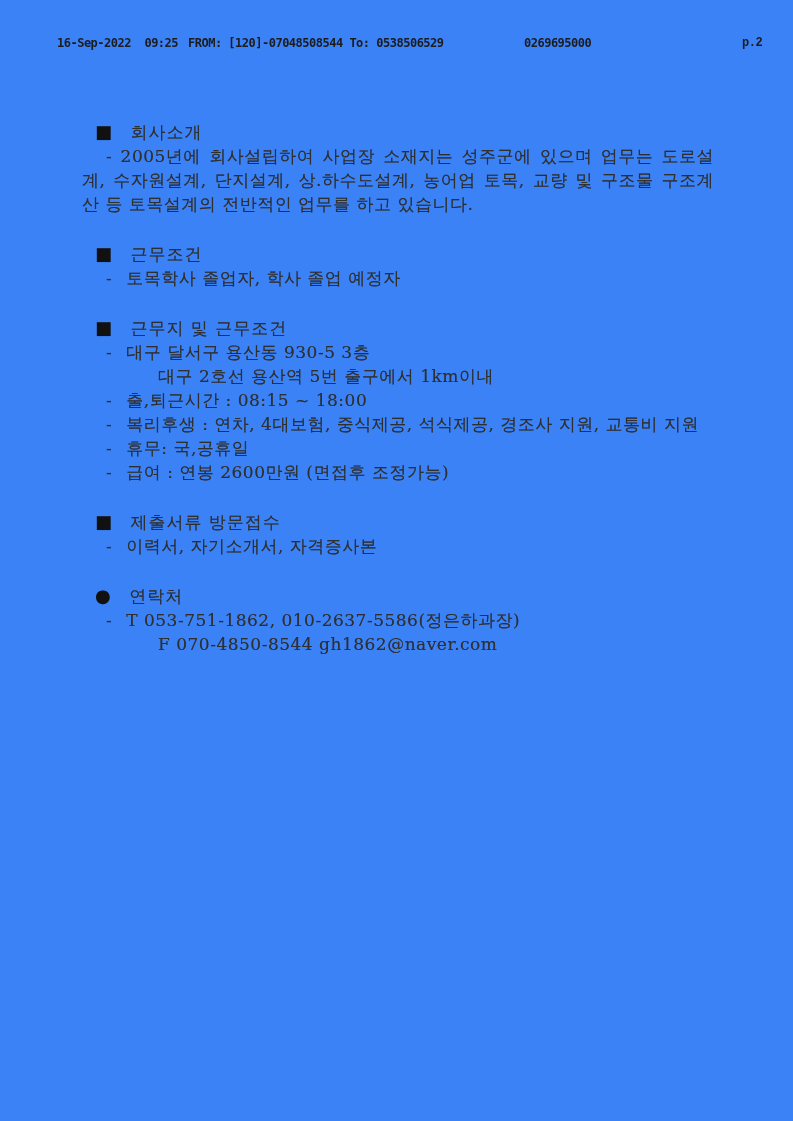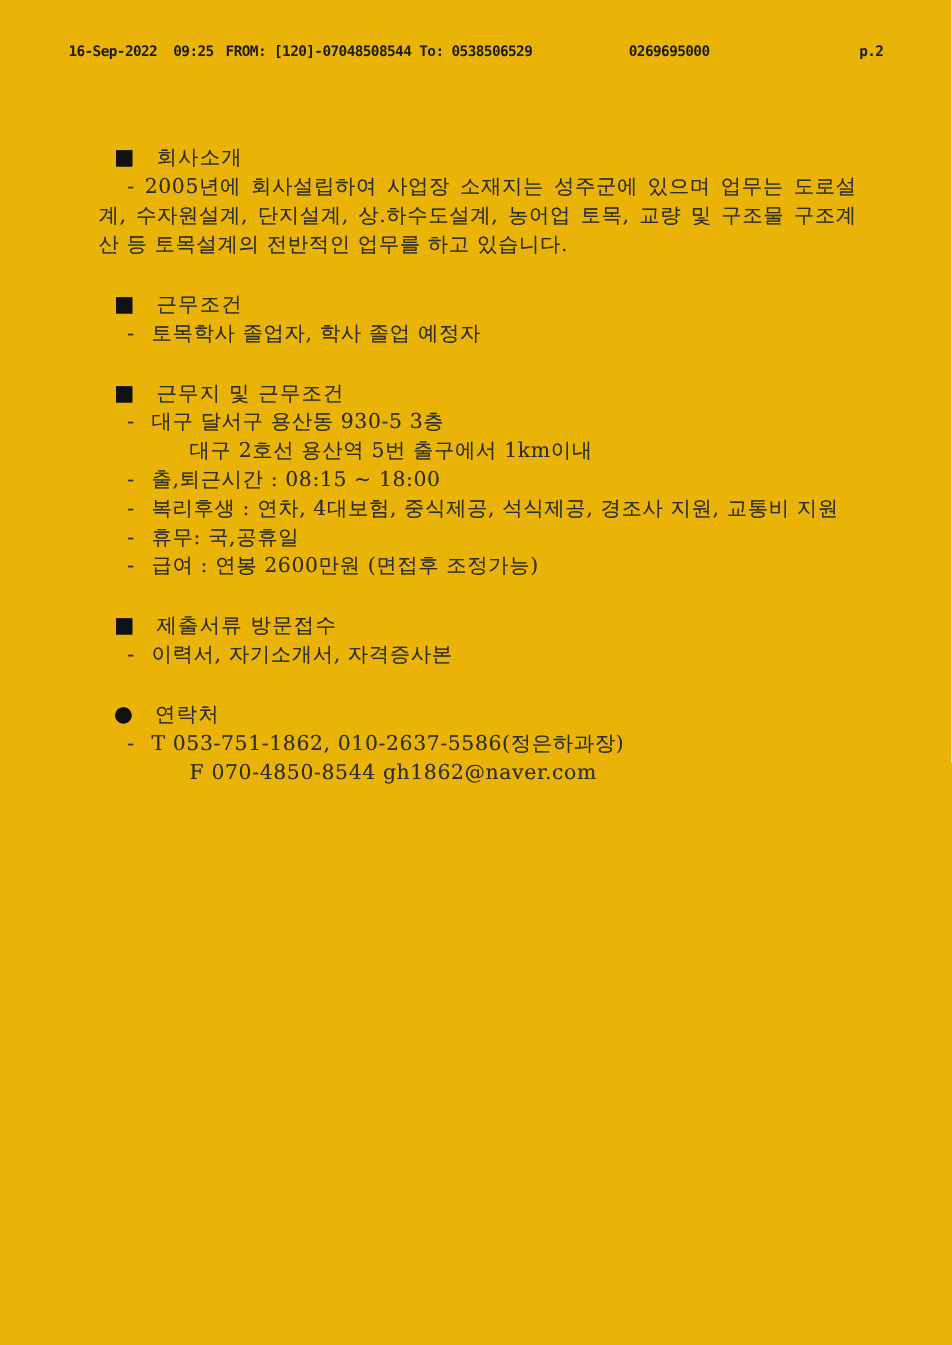--- a/index.html
+++ b/index.html
@@ -4,21 +4,21 @@
 <style>
   html, body {
     margin: 0;
     padding: 0;
     background: #ffffff;
   }
   .page {
     position: relative;
     width: 793px;
     height: 1121px;
-    background: #eab308;
+    background: #3b82f6;
     overflow: hidden;
     font-family: "DejaVu Serif", "Liberation Serif", serif;
     color: #2f2f2f;
   }
   
   .fax-header {
     position: absolute;
     top: 36px;
     left: 0;
     width: 100%;
@@ -26,21 +26,21 @@
     font-family: "DejaVu Sans Mono", "Liberation Mono", monospace;
     font-weight: bold;
     font-size: 12px;
     letter-spacing: -0.5px;
     color: #1c1c1c;
   }
   .fh { position: absolute; top: 0; white-space: pre; }
   .fh-datetime { left: 57px; }
   .fh-fromto   { left: 188px; }
   .fh-num      { left: 524px; text-align: right; }
-  .fh-page     { left: 716px; }
+  .fh-page     { left: 742px; font-family: Liberation Mono, monospace; }
 
   
   .doc {
     position: absolute;
     top: 120px;
     left: 82px;
     width: 632px;
     font-size: 17px;
     line-height: 24px;
     letter-spacing: 0.5px;

